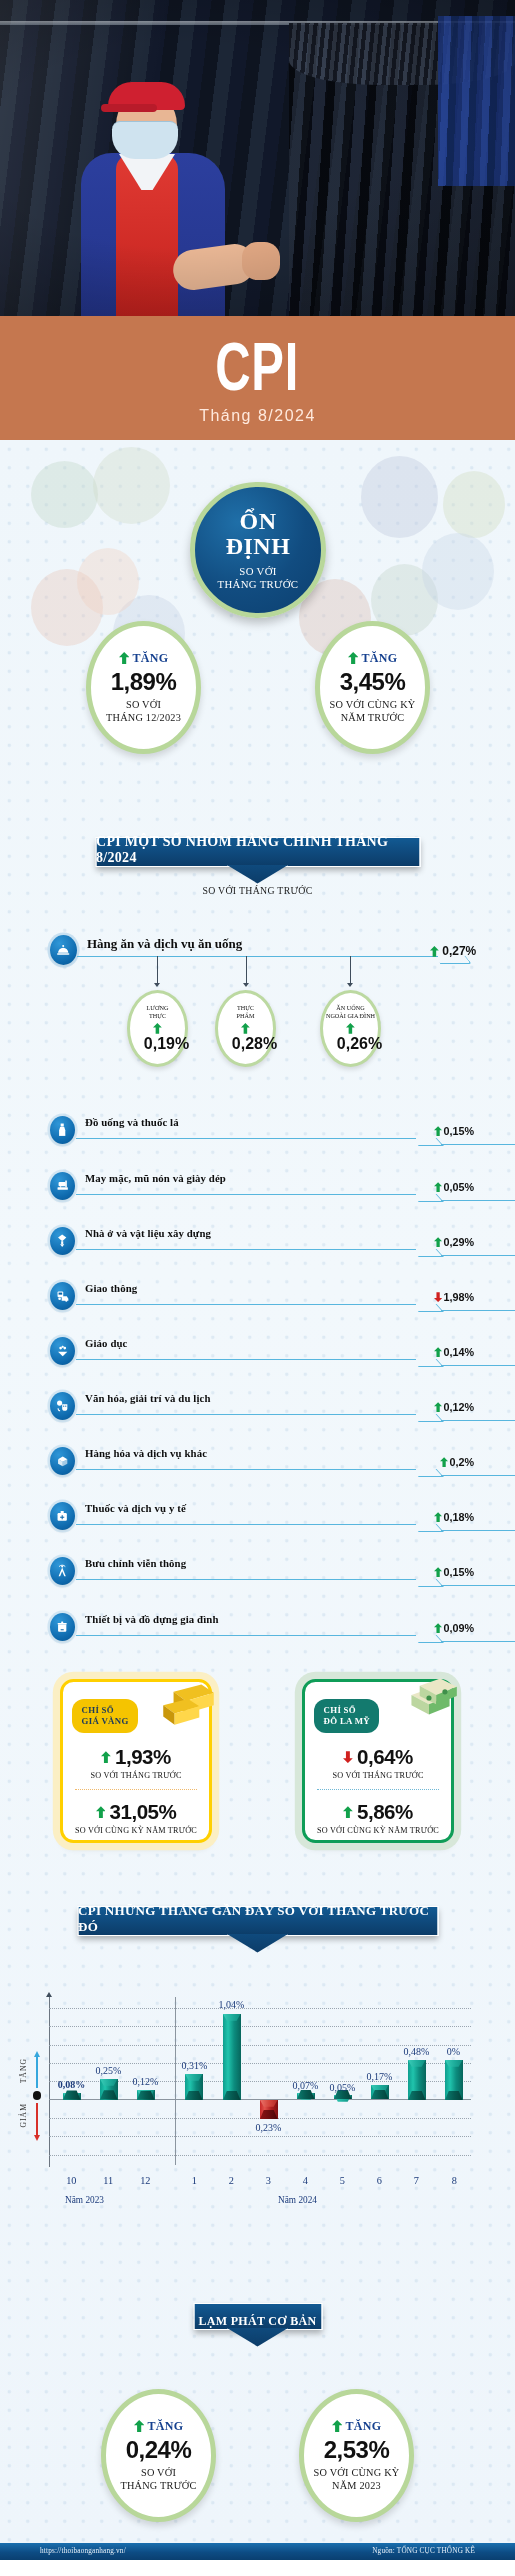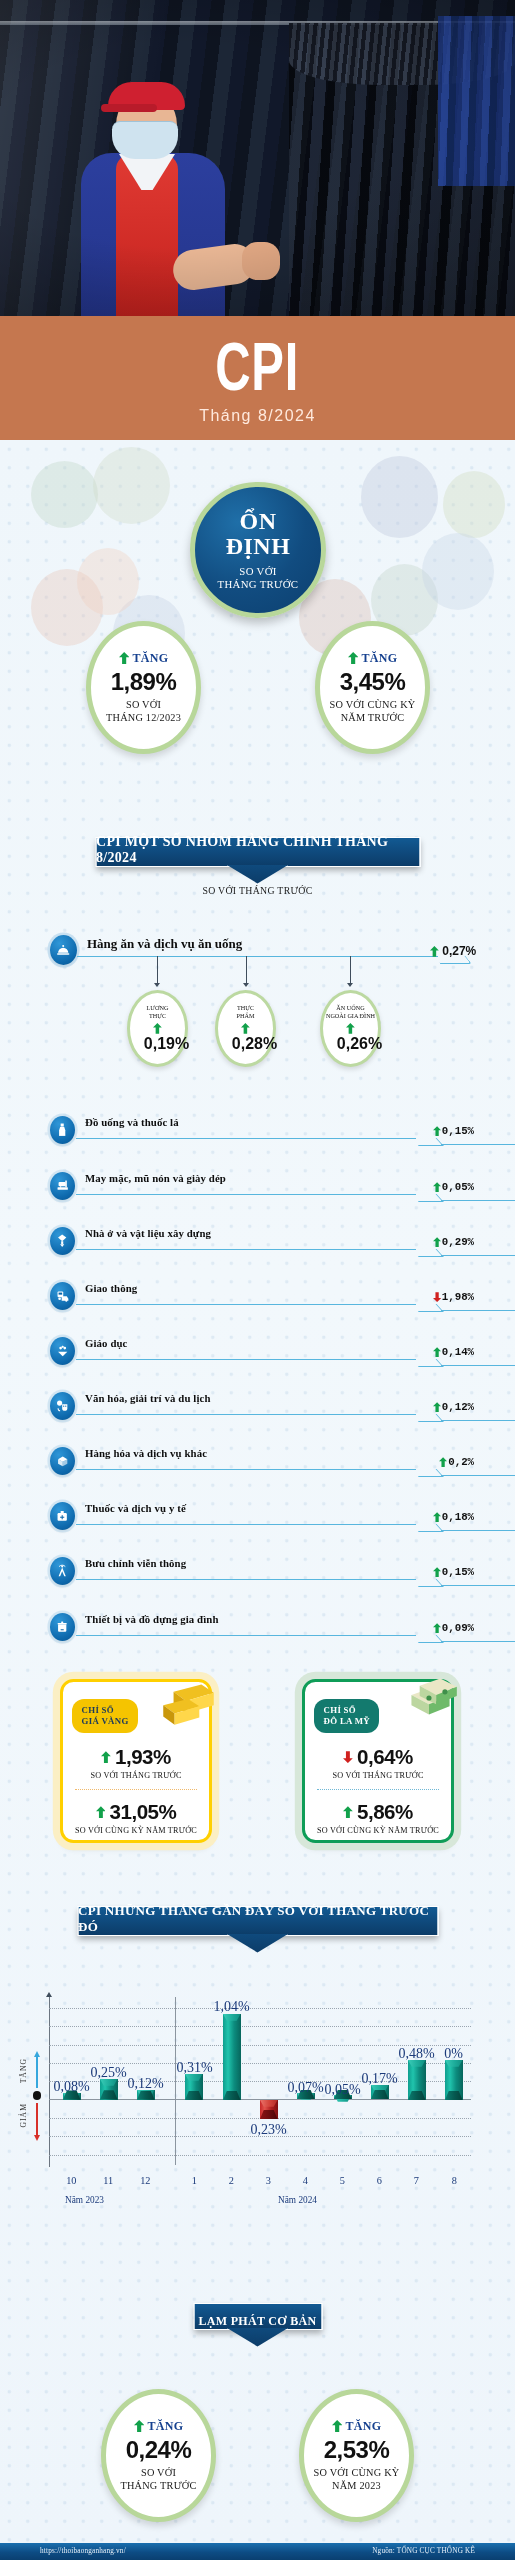--- a/index.html
+++ b/index.html
@@ -236,21 +236,21 @@
   }
   .cat-row .ln { position:absolute; left:26px; top:23px; width:340px; height:1px; background:#58b6de; }
   .cat-row .ln::after{
     content:""; position:absolute; right:-24px; top:0; width:24px; height:6.7px;
     border-bottom:1px solid #58b6de; border-right:1px solid #58b6de;
     transform: skewX(42deg);
   }
   .cat-row .ln2 { position:absolute; left:391px; top:29px; width:81px; height:1px; background:#58b6de; }
   .cat-row .vl {
     position:absolute; right:-4.1px; top:10.3px; display:flex; align-items:center; gap:1px;
-    font-family:Liberation Mono, monospace; font-weight:700; font-size:10.8px; color:#111;
+    font-family:Liberation Sans, sans-serif; font-weight:700; font-size:10.8px; color:#111;
   }
 
   
   .card {
     position:absolute; width: 152px; height: 164px; border-radius: 13.4px;
     background:#fff;
     display:flex; flex-direction:column; align-items:center;
     padding-top: 8.2px;
   }
   .card.gold { left: 60px; top: 1679px; border: 3.6px solid #ffd000; box-shadow: 0 0 0 7.2px #fbefc4, 0 4.1px 7.2px rgba(0,0,0,.14); }
@@ -313,21 +313,21 @@
     position:absolute; left:0; right:0; bottom:0; height: 9.3px;
     background: linear-gradient(90deg,#0b7d70, #065a51 50%, #034039);
     clip-path: polygon(22% 0, 78% 0, 100% 100%, 0 100%);
   }
   .bar.neg {
     background: linear-gradient(90deg,#c62828 0%, #e3534b 26%, #b01e1e 62%, #7e0f0f 100%);
   }
   .bar.neg .cap-top { background: linear-gradient(90deg,#e9746b,#d4453c 50%,#b22b25); }
   .bar.neg .cap-bot { background: linear-gradient(90deg,#8e1414,#6d0d0d 50%,#4a0606); }
   .blbl {
-    position:absolute; font-family:"Liberation Serif",serif; font-size:14px; color:#1b3a7a;
+    position:absolute; font-family:"Liberation Serif",serif; font-size:10px; color:#1b3a7a;
     text-align:center; width: 39px;
   }
   .xtick {
     position:absolute; top: 188px; width: 20.6px; text-align:center;
     font-family:"Liberation Serif",serif; font-size:10.3px; color:#1b3a7a;
   }
   .ylabel {
     position:absolute; font-family:"Liberation Serif",serif; font-size:9.3px; color:#1b3a7a;
   }
   .yr1 { left: 65px; top: 208px; }
@@ -763,21 +763,21 @@
   <div class="grid-l" style="top:94px;"></div>
   <div class="grid-l" style="top:131px;"></div>
   <div class="grid-l" style="top:149px;"></div>
   <div class="grid-l" style="top:168px;"></div>
   <div class="axis-0"></div>
 
   <div class="bar" style="left:63px; top:106px; height:6.7px;">
       <span class="cap-top"></span>
       <span class="cap-bot"></span>
     </div>
-  <div class="blbl" style="left:52px; top:92px;">0,08%</div>
+  <div class="blbl" style="left:52px; top:92px;font-weight:bold;">0,08%</div>
   <div class="xtick" style="left:61px;">10</div>
 
   <div class="bar" style="left:100px; top:92px; height:20.6px;">
       <span class="cap-top"></span>
       <span class="cap-bot"></span>
     </div>
   <div class="blbl" style="left:89px; top:78px;">0,25%</div>
   <div class="xtick" style="left:98px;">11</div>
 
   <div class="bar" style="left:137px; top:103px; height:9.8px;">

